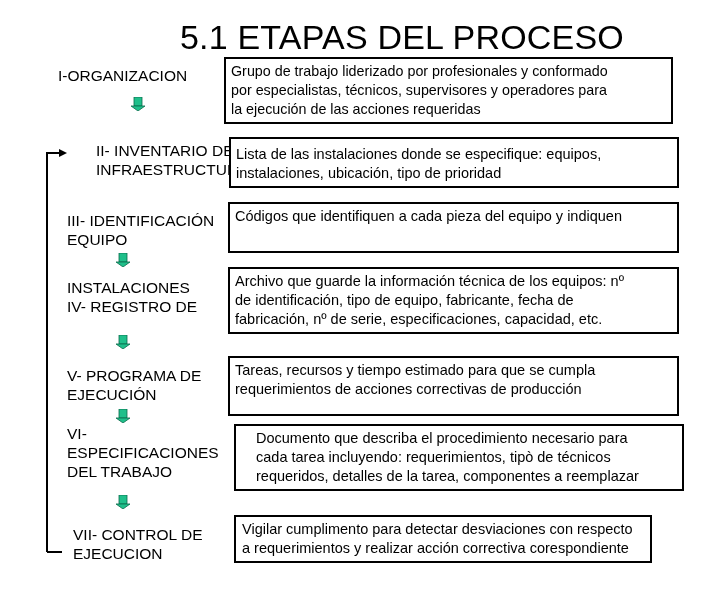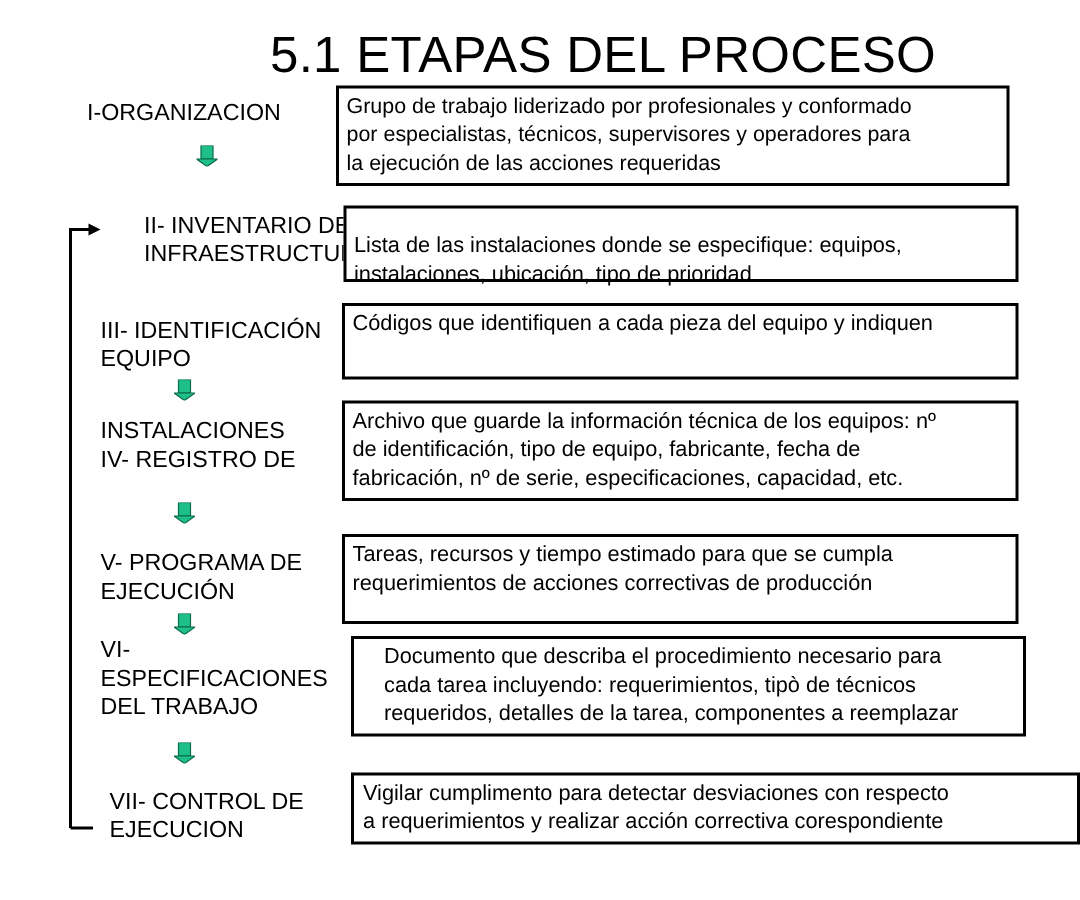--- a/index.html
+++ b/index.html
@@ -25,21 +25,21 @@
 <div class="box" style="left:224px; top:57px; width:449px; height:67px; font-size:14.3px;">
   <div>Grupo de trabajo liderizado por profesionales y conformado</div>
   <div>por especialistas, técnicos, supervisores y operadores para</div>
   <div>la ejecución de las acciones requeridas</div>
 </div>
 
 <div class="stage" style="left:67px; top:141px;margin-left:29px;">
   <div>II- INVENTARIO DE</div>
   <div>INFRAESTRUCTURA</div>
 </div>
-<div class="box" style="left:229px; top:137px; width:450px; height:51px; padding-top:16px;">
+<div class="box" style="left:229px; top:137px; width:450px; height:51px; padding-top:6px;">
   <div>Lista de las instalaciones donde se especifique: equipos,</div>
   <div>instalaciones, ubicación, tipo de prioridad</div>
 </div>
 
 <div class="stage" style="left:67px; top:211px;">
   <div>III- IDENTIFICACIÓN</div>
   <div>EQUIPO</div>
 </div>
 <div class="box" style="left:228px; top:202px; width:451px; height:51px;">
   <div>Códigos que identifiquen a cada pieza del equipo y indiquen</div>
@@ -72,21 +72,21 @@
 <div class="box" style="left:234px; top:424px; width:450px; height:67px; padding-left:20px;">
   <div>Documento que describa el procedimiento necesario para</div>
   <div>cada tarea incluyendo: requerimientos, tipò de técnicos</div>
   <div>requeridos, detalles de la tarea, componentes a reemplazar</div>
 </div>
 
 <div class="stage" style="left:73px; top:525px;">
   <div>VII- CONTROL DE</div>
   <div>EJECUCION</div>
 </div>
-<div class="box" style="left:234px; top:515px; width:486px; height:48px; padding-left:6px;">
+<div class="box" style="left:234px; top:515px; width:418px; height:48px; padding-left:6px;">
   <div>Vigilar cumplimento para detectar desviaciones con respecto</div>
   <div>a requerimientos y realizar acción correctiva corespondiente</div>
 </div>
 
 <svg class="arrow" style="left:131px; top:97px;" viewBox="0 0 14 14">
   <rect x="3" y="0" width="8" height="9" fill="#1fbf8a" stroke="#0b6b4b" stroke-width="0.8"></rect>
   <path d="M0 9 L14 9 L7 14 Z" fill="#1fbf8a" stroke="#0b6b4b" stroke-width="0.8"></path>
 </svg>
 <svg class="arrow" style="left:116px; top:253px;" viewBox="0 0 14 14">
   <rect x="3" y="0" width="8" height="9" fill="#1fbf8a" stroke="#0b6b4b" stroke-width="0.8"></rect>

